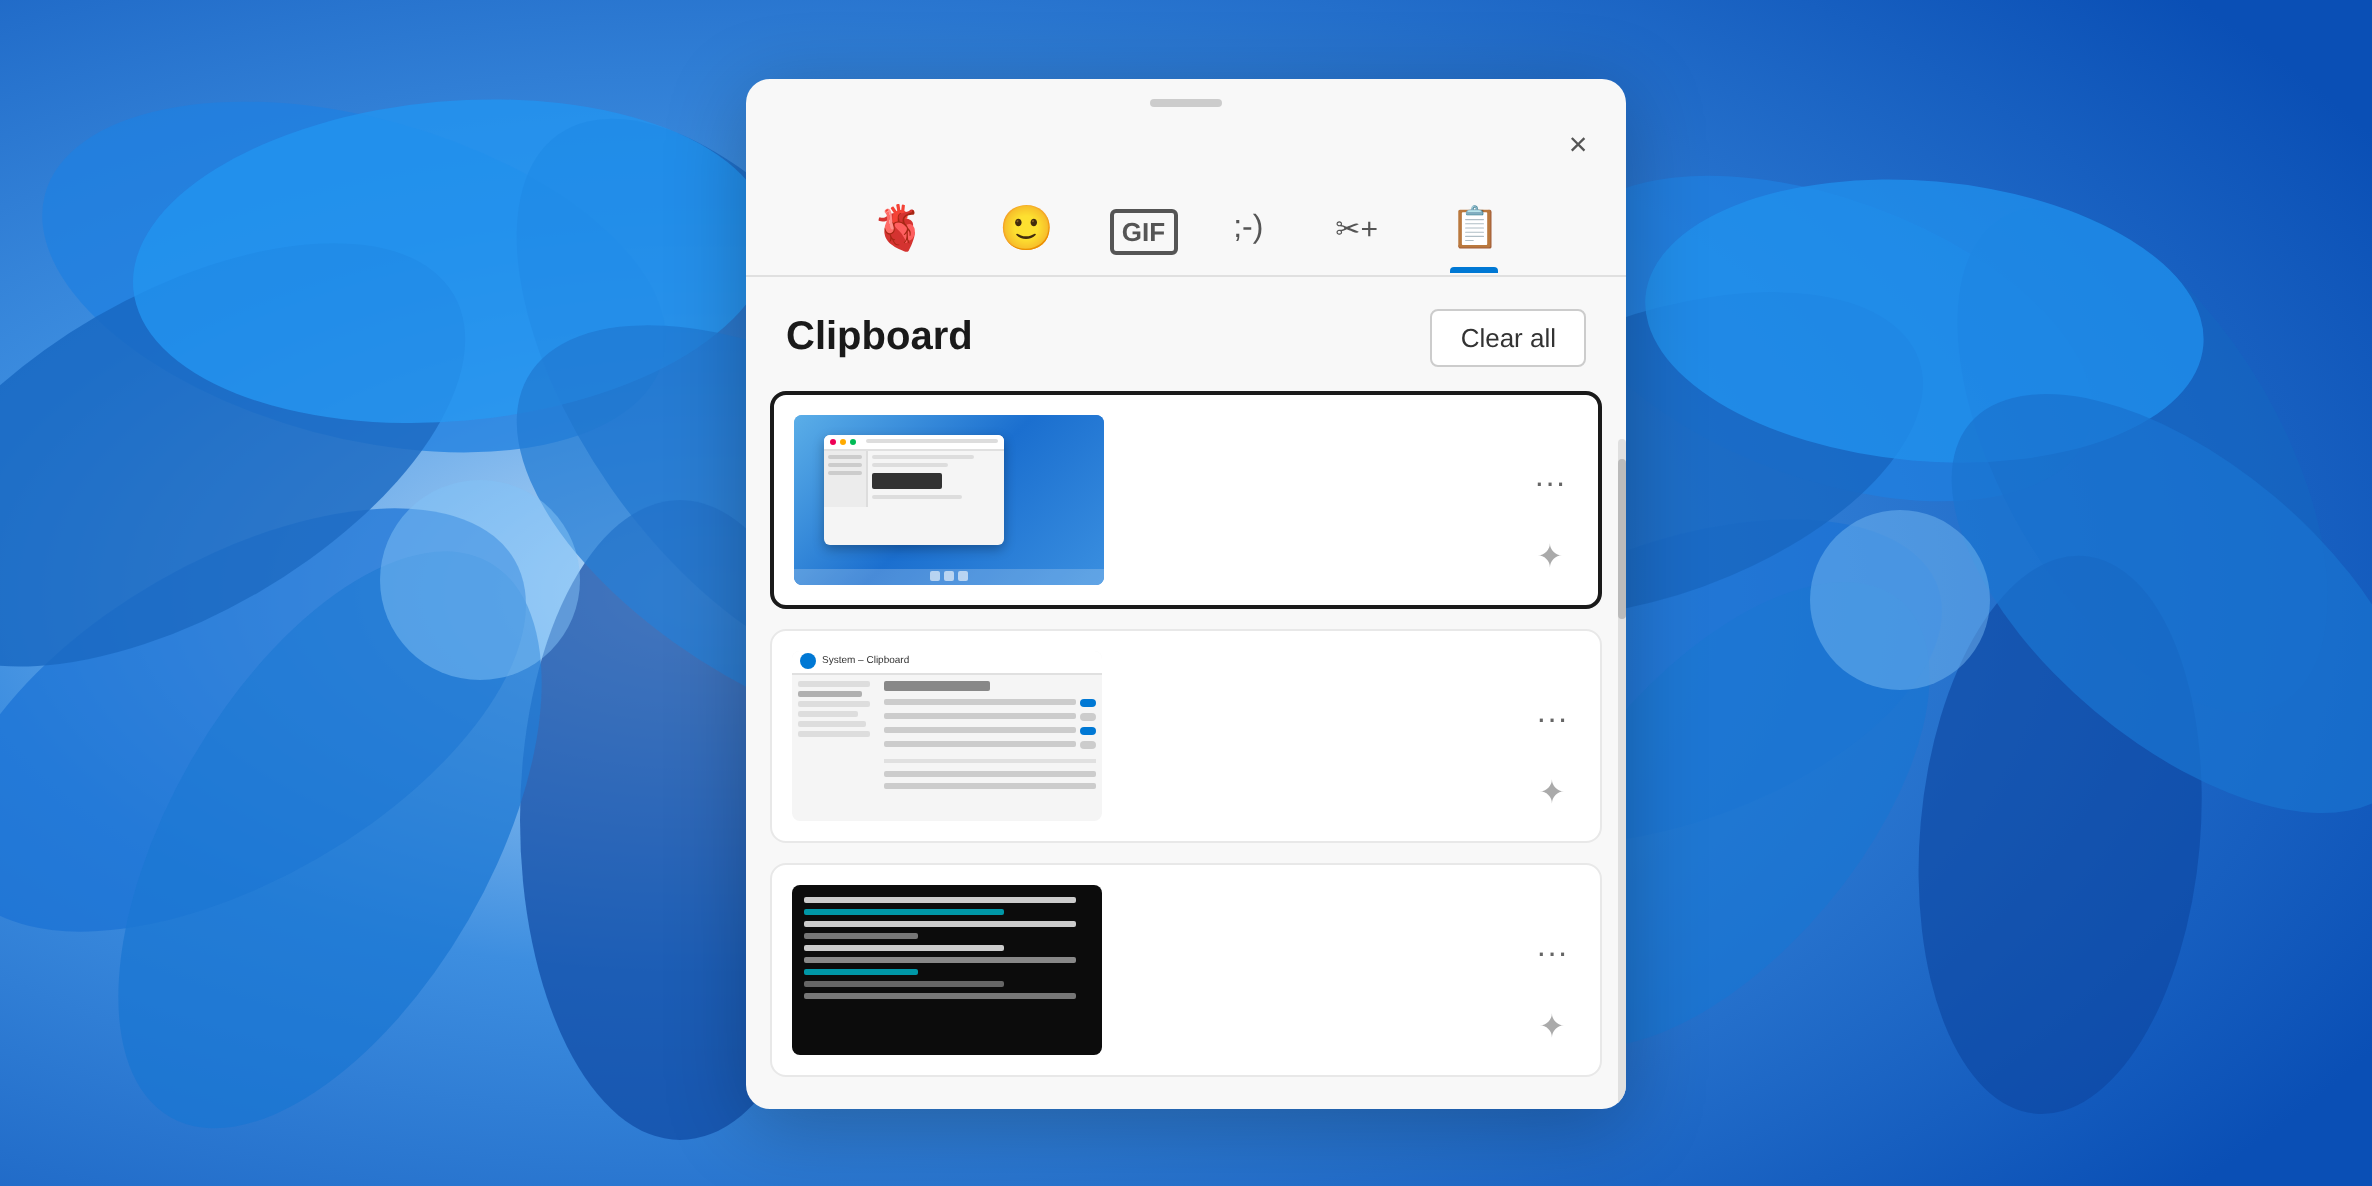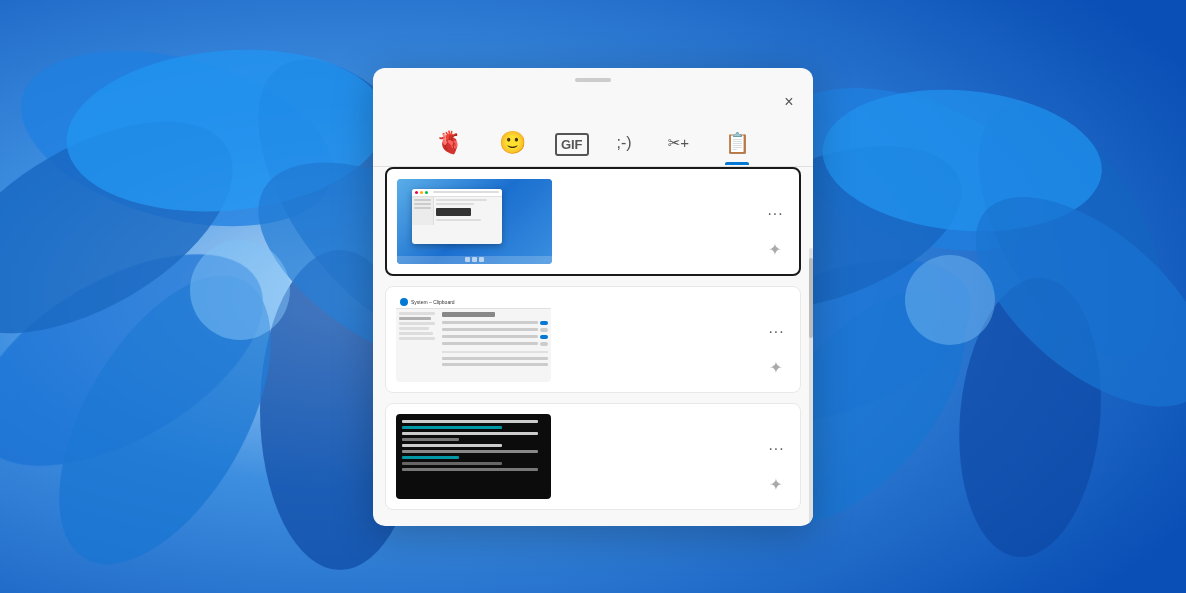--- a/index.html
+++ b/index.html
@@ -402,20 +402,24 @@
 
   <div class="tabs-row">
     <div class="tab-item" title="Kaomoji">🫀</div>
     <div class="tab-item" title="Emoji">🙂</div>
     <div class="tab-item" title="GIF" style="font-size:13px;font-weight:700;border:2px solid #555;padding:2px 4px;border-radius:3px;">GIF</div>
     <div class="tab-item" title="Kaomoji" style="font-size:16px;">;-)</div>
     <div class="tab-item" title="Symbols" style="font-size:15px;">✂+</div>
     <div class="tab-item active" title="Clipboard" style="font-size:20px;">📋</div>
   </div>
 
+  <div class="clipboard-title-row">
+    <span class="clipboard-title">Clipboard</span>
+    <button class="clear-all-btn">Clear all</button>
+  </div>
 
   <div class="items-container">
 
     <div class="clip-item selected">
       <div class="clip-item-body">
         <div class="clip-thumbnail thumb1">
 
           <div style="width:100%;height:100%;background:linear-gradient(135deg,#5baee8,#1b6fcf,#3a8fe0);position:relative;border-radius:3px;">
 
             <div style="position:absolute;top:10px;left:15px;width:90px;height:55px;background:#f5f5f5;border-radius:3px;box-shadow:0 2px 6px rgba(0,0,0,0.3);">

